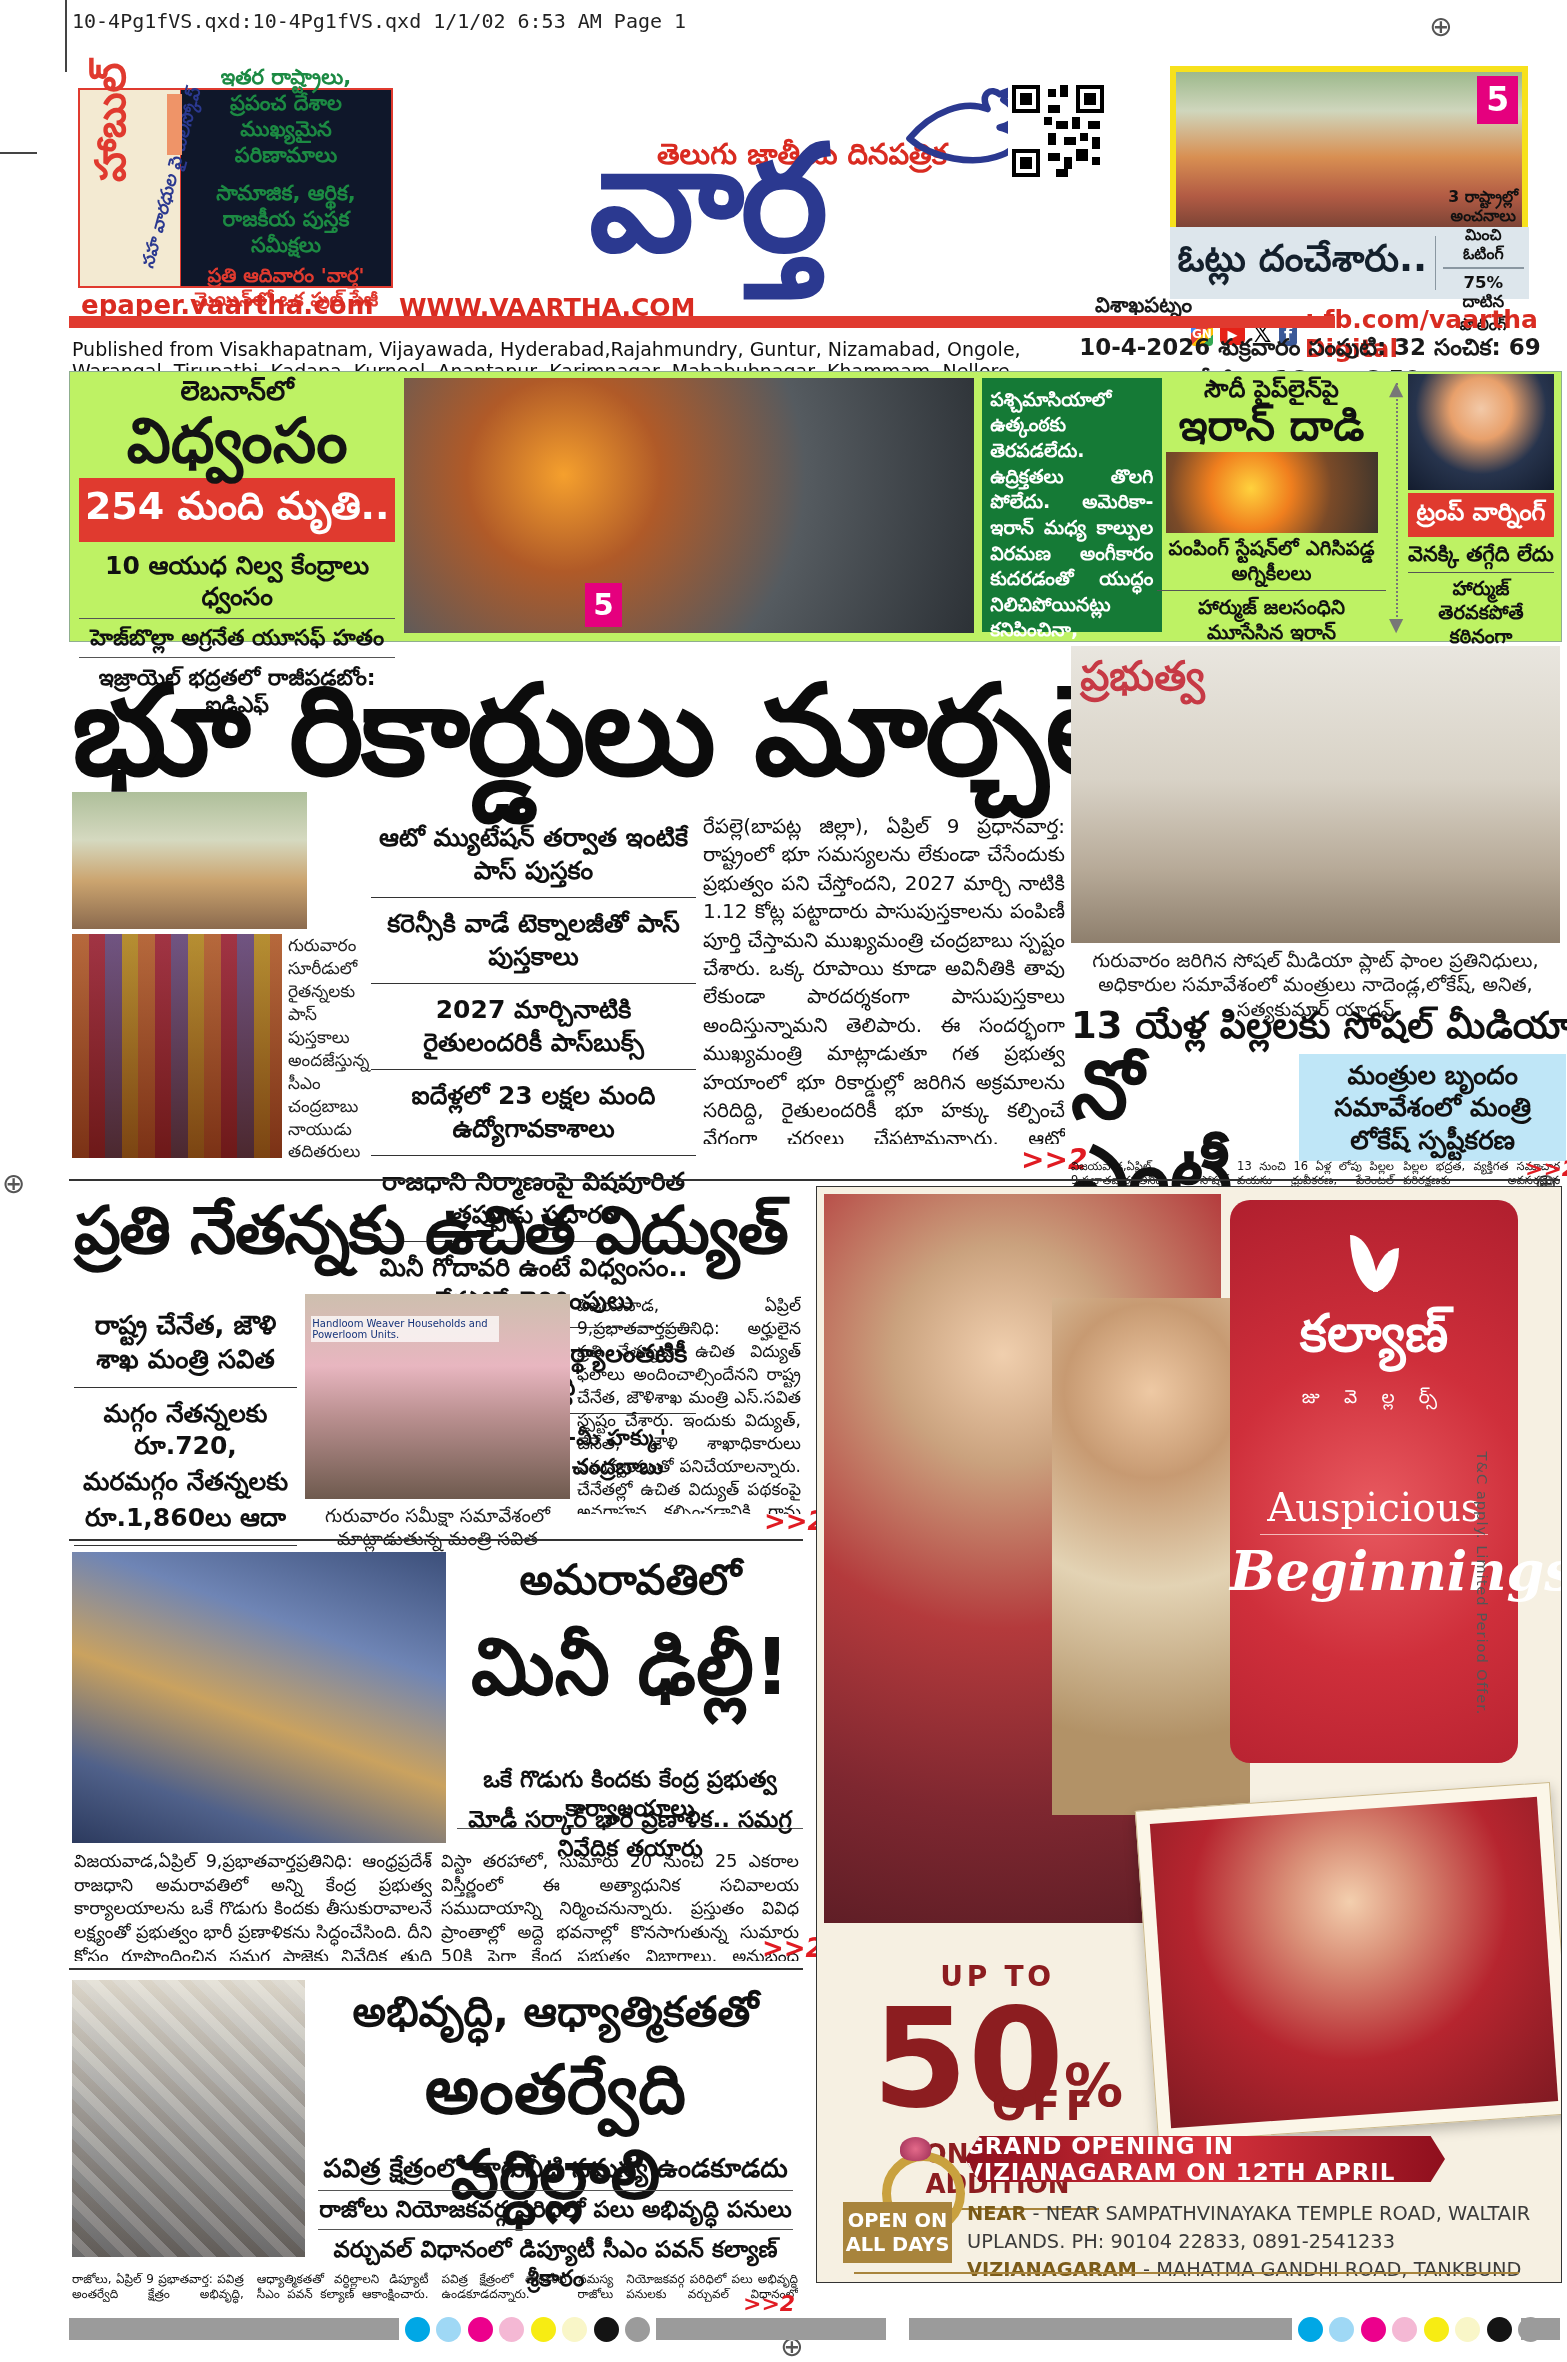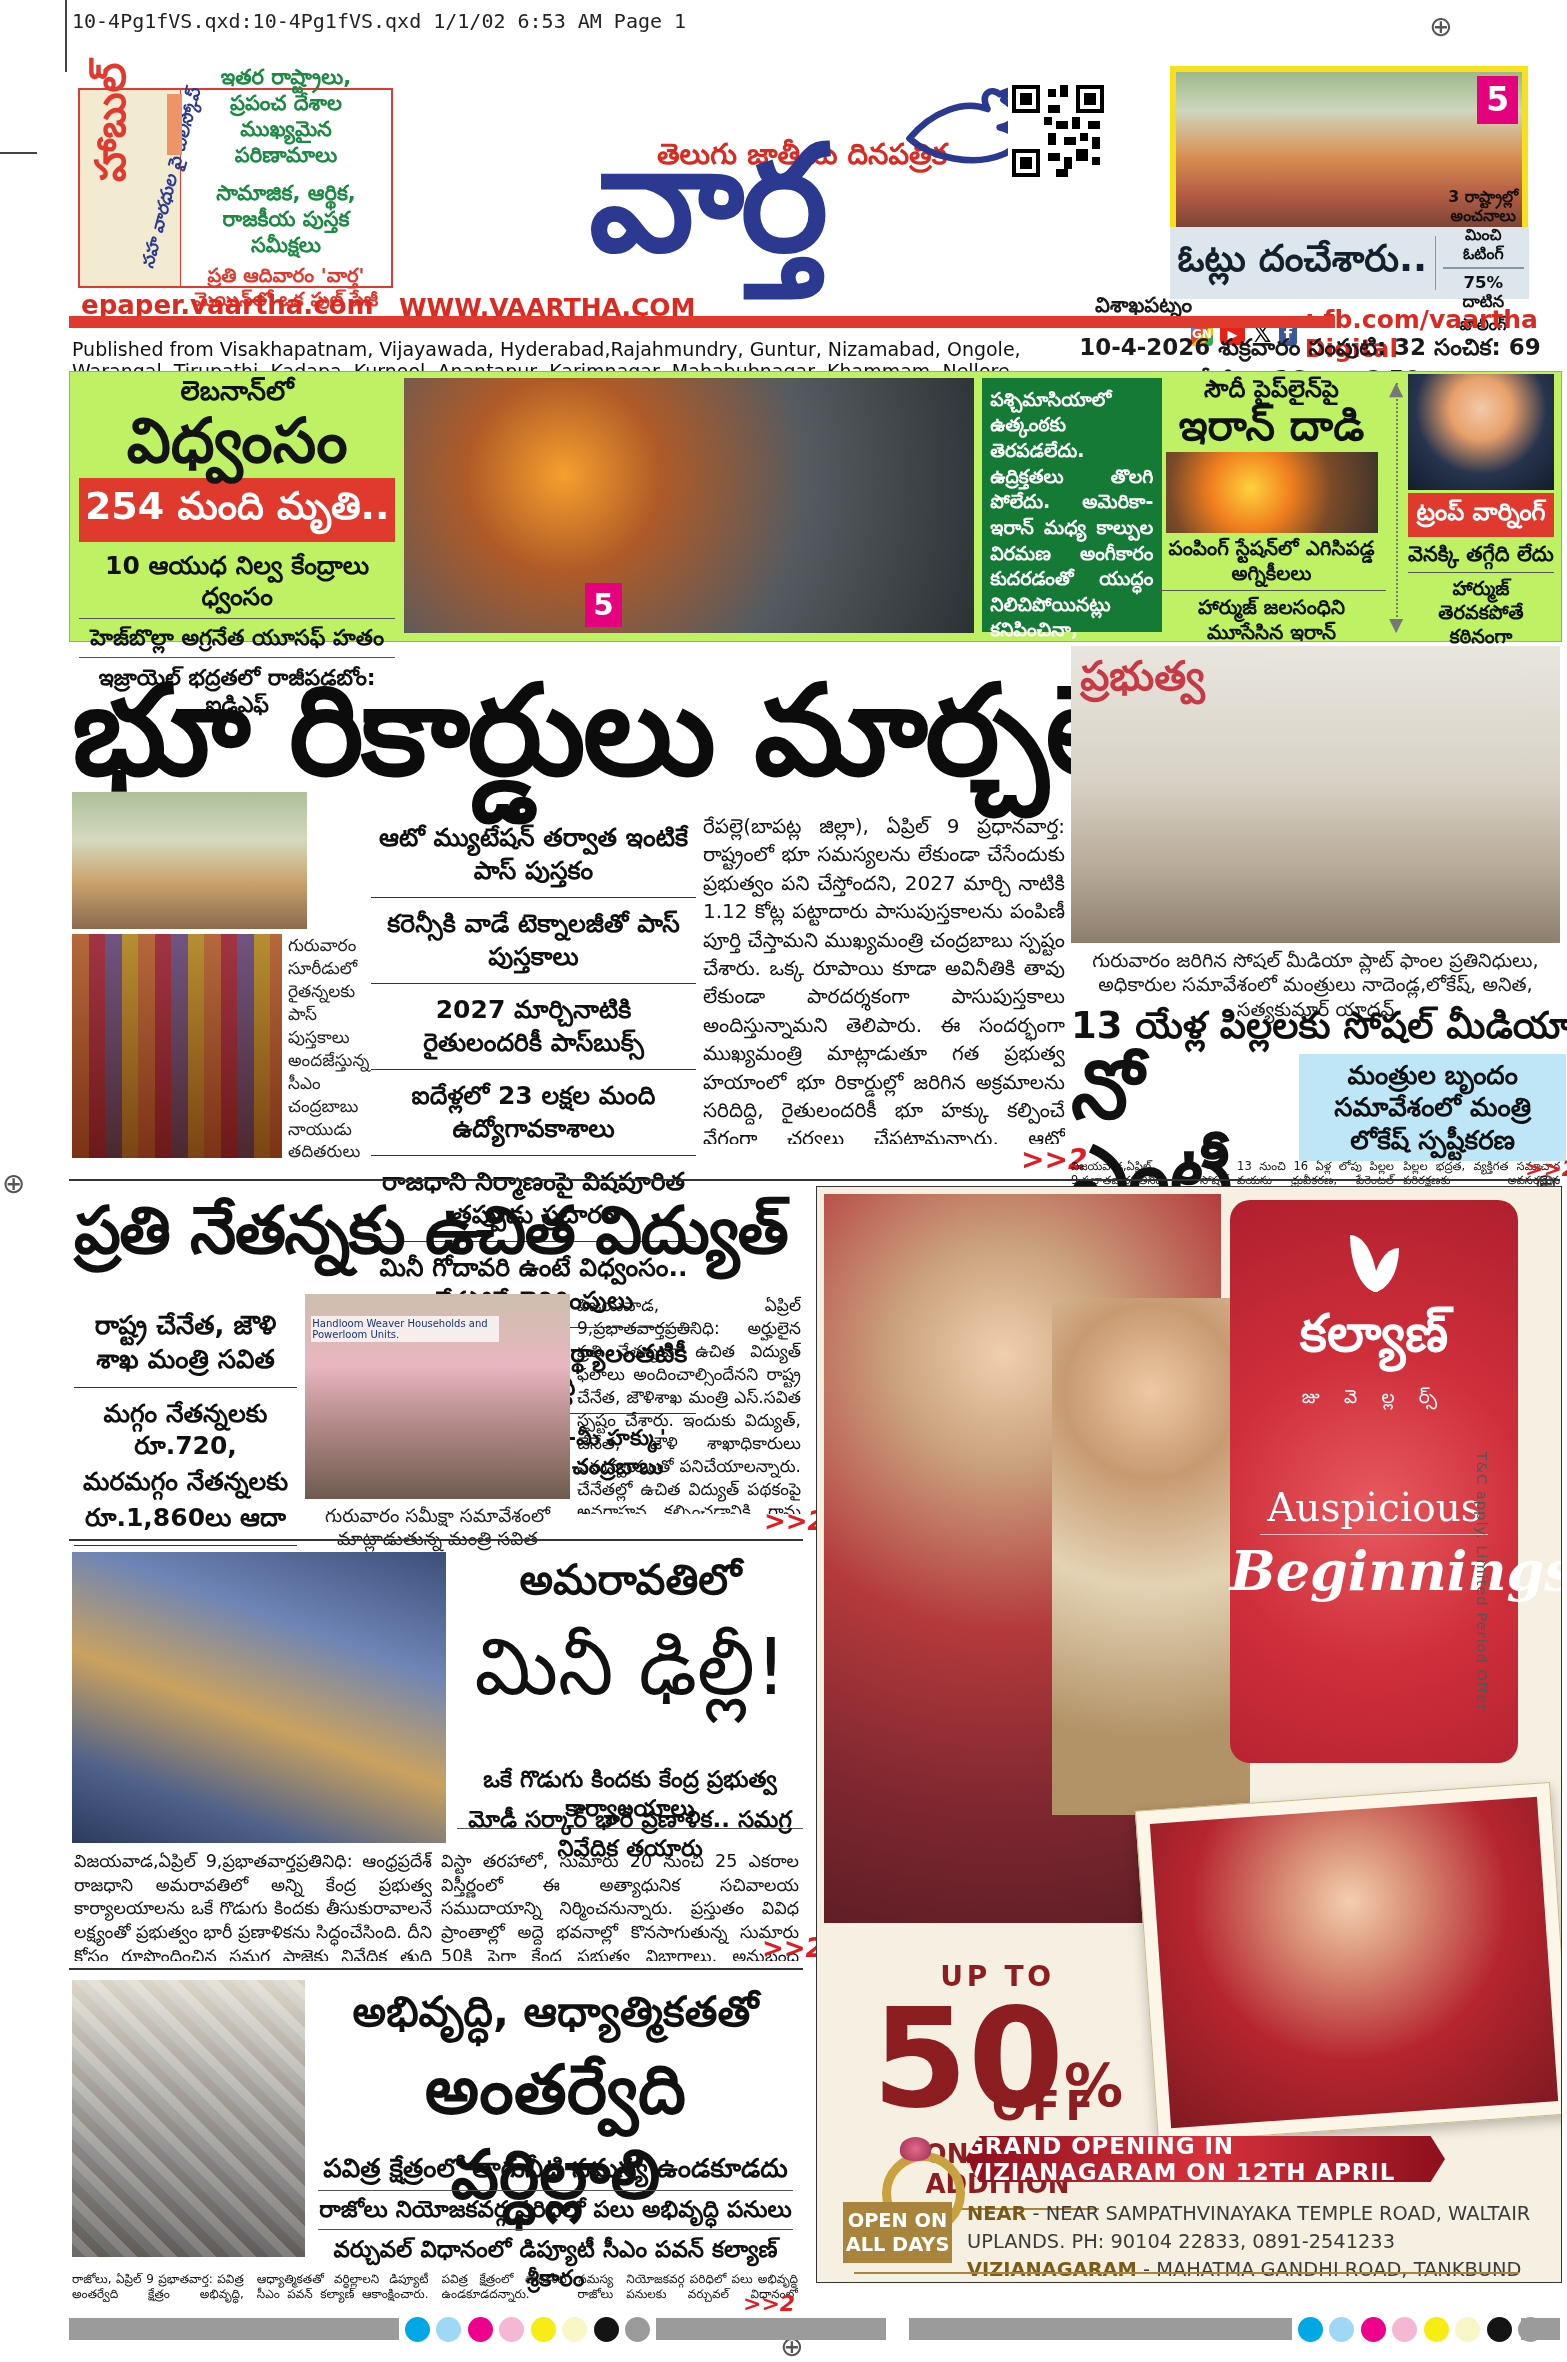--- a/index.html
+++ b/index.html
@@ -33,21 +33,21 @@
   <div class="abs regmark" style="left:1.8px;top:1170px;">⊕</div>
   <div class="abs regmark" style="left:1534px;top:1170px;">⊕</div>
   <div class="abs regmark" style="left:780px;top:2333px;">⊕</div>
 
   <div class="abs" style="left:78px;top:88px;width:311px;height:196px;border:2.8px solid #e03a2f;background:#f3ead2;display:flex;">
     <div style="position:relative;width:100px;border-right:1.8px solid #e03a2f;">
       <div style="position:absolute;left:5.5px;top:92px;transform:rotate(-90deg);transform-origin:left top;white-space:nowrap;font-size:42px;font-weight:900;color:#e03a2f;">హాబుల్</div>
       <div style="position:absolute;left:57px;top:175px;transform:rotate(-75deg);transform-origin:left top;white-space:nowrap;font-size:17.5px;font-style:italic;font-weight:bold;color:#2b3990;">సహ వారధుల పై టెలిస్కోప్</div>
       <div style="position:absolute;right:-1.8px;top:3.7px;width:14.8px;height:61px;background:#ef9468;"></div>
     </div>
-    <div style="flex:1;display:flex;flex-direction:column;justify-content:center;gap:5.5px;padding:7.4px 9.2px;background:#ffffff;">
+    <div style="flex:1;display:flex;flex-direction:column;justify-content:center;gap:5.5px;padding:7.4px 9.2px;background:#0f172a;">
       <div class="wsub" style="font-size:21px;color:#1c8a43;">ఇతర రాష్ట్రాలు, ప్రపంచ దేశాల ముఖ్యమైన పరిణామాలు</div>
       <div style="height:1.8px;background:#d98;margin:0 37px;"></div>
       <div class="wsub" style="font-size:21px;color:#1c8a43;">సామాజిక, ఆర్థిక, రాజకీయ పుస్తక సమీక్షలు</div>
       <div class="wsub" style="font-size:19.4px;color:#e03a2f;">ప్రతి ఆదివారం 'వార్త' మెయిన్‌లో ఒక ఫుల్ పేజీ</div>
     </div>
   </div>
   <div class="abs" style="left:81px;top:290px;font-size:26px;font-weight:bold;color:#d92b21;">epaper.vaartha.com</div>
   <div class="abs" style="left:399px;top:293px;font-size:25px;font-weight:bold;color:#d92b21;">WWW.VAARTHA.COM</div>
 
   <div class="abs" style="left:657px;top:137px;font-size:29px;font-weight:bold;color:#d92b21;">తెలుగు జాతీయ దినపత్రిక</div>
@@ -197,21 +197,21 @@
     <div class="abs" style="left:5.5px;top:22px;width:185px;font-size:10px;color:#16337a;background:rgba(255,255,255,.75);padding:1.8px;">Handloom Weaver Households and Powerloom Units.</div>
   </div>
   <div class="abs cap" style="left:305px;top:1504px;width:265px;font-size:18.5px;">గురువారం సమీక్షా సమావేశంలో మాట్లాడుతున్న మంత్రి సవిత</div>
   <div class="abs jt" style="left:577px;top:1294px;width:224px;height:220px;font-size:17px;line-height:1.35;overflow:hidden;">విజయవాడ, ఏప్రిల్ 9,ప్రభాతవార్తప్రతినిధి: అర్హులైన ప్రతి నేతన్నకూ ఉచిత విద్యుత్ ఫలాలు అందించాల్సిందేనని రాష్ట్ర చేనేత, జౌళిశాఖ మంత్రి ఎస్.సవిత స్పష్టం చేశారు. ఇందుకు విద్యుత్, చేనేత, జౌళి శాఖాధికారులు సమన్వయంతో పనిచేయాలన్నారు. చేనేతల్లో ఉచిత విద్యుత్ పథకంపై అవగాహన కల్పించడానికి గ్రామ స్థాయిల్లో చైతన్య కార్యక్రమాలు నిర్వహించాలన్నారు. ఈ నెల 15వ తేదీలోగా లబ్ధిదారుల నుంచి దరఖాస్తుల స్వీకరణకు గడువుగా పేర్కొన్నారు. విజయవాడలోని ఓ హోటల్‌లో విద్యుత్, చేనేత, జౌళి శాఖాధికారుల సమన్వయ సమావేశం గురువారం నిర్వహించారు. ఈ</div>
   <div class="abs more" style="left:764px;top:1506px;font-size:26px;">&gt;&gt;2</div>
 
   <div class="abs" style="left:69px;top:1539px;width:734px;height:1.8px;background:#333;"></div>
   <div class="abs photo" style="left:72px;top:1552px;width:374px;height:291px;
        background:linear-gradient(200deg,#3c4f7a 0%,#6f85b5 30%,#caa25f 55%,#50618a 80%,#2c3a5e 100%);"></div>
   <div class="abs wsub" style="left:460px;top:1554px;width:341px;font-size:42px;">అమరావతిలో</div>
-  <div class="abs" style="left:460px;top:1608px;width:341px;font-size:79px;font-weight:400;text-align:center;line-height:1.5;">మినీ ఢిల్లీ!</div>
+  <div class="abs" style="left:460px;top:1608px;width:341px;font-size:79px;font-weight:700;text-align:center;line-height:1.5;">మినీ ఢిల్లీ!</div>
   <div class="abs wsub" style="left:457px;top:1765px;width:346px;font-size:23px;border-bottom:1.8px solid #555;padding-bottom:5.5px;">ఒకే గొడుగు కిందకు కేంద్ర ప్రభుత్వ కార్యాలయాలు</div>
   <div class="abs wsub" style="left:457px;top:1805px;width:346px;font-size:23px;">మోడీ సర్కార్ భారీ ప్రణాళిక.. సమగ్ర నివేదిక తయారు</div>
   <div class="abs jt" style="left:74px;top:1850px;width:358px;height:111px;font-size:17.5px;line-height:1.35;overflow:hidden;">విజయవాడ,ఏప్రిల్ 9,ప్రభాతవార్తప్రతినిధి: ఆంధ్రప్రదేశ్ రాజధాని అమరావతిలో అన్ని కేంద్ర ప్రభుత్వ కార్యాలయాలను ఒకే గొడుగు కిందకు తీసుకురావాలనే లక్ష్యంతో ప్రభుత్వం భారీ ప్రణాళికను సిద్ధంచేసింది. దీని కోసం రూపొందించిన సమగ్ర ప్రాజెక్టు నివేదిక తుది దశకు చేరుకుంది. ఢిల్లీలోని సెంట్రల్</div>
   <div class="abs jt" style="left:441px;top:1850px;width:358px;height:111px;font-size:17.5px;line-height:1.35;overflow:hidden;">విస్టా తరహాలో, సుమారు 20 నుంచి 25 ఎకరాల విస్తీర్ణంలో ఈ అత్యాధునిక సచివాలయ సముదాయాన్ని నిర్మించనున్నారు. ప్రస్తుతం వివిధ ప్రాంతాల్లో అద్దె భవనాల్లో కొనసాగుతున్న సుమారు 50కి పైగా కేంద్ర ప్రభుత్వ విభాగాలు, అనుబంధ సంస్థలు ఈ నూతన భవనంలోకి</div>
   <div class="abs more" style="left:762px;top:1933px;font-size:26px;">&gt;&gt;2</div>
 
   <div class="abs" style="left:69px;top:1968px;width:734px;height:1.8px;background:#333;"></div>
   <div class="abs photo" style="left:72px;top:1980px;width:233px;height:277px;
        background:repeating-linear-gradient(45deg,#41608f 0 9.2px,#6d88b5 9.2px 18.5px,#2c4368 18.5px 28px),linear-gradient(180deg,#e9e2d0,#8a7a63);background-blend-mode:soft-light;"></div>
   <div class="abs wsub" style="left:318px;top:1986px;width:475px;font-size:42px;">అభివృద్ధి, ఆధ్యాత్మికతతో</div>

